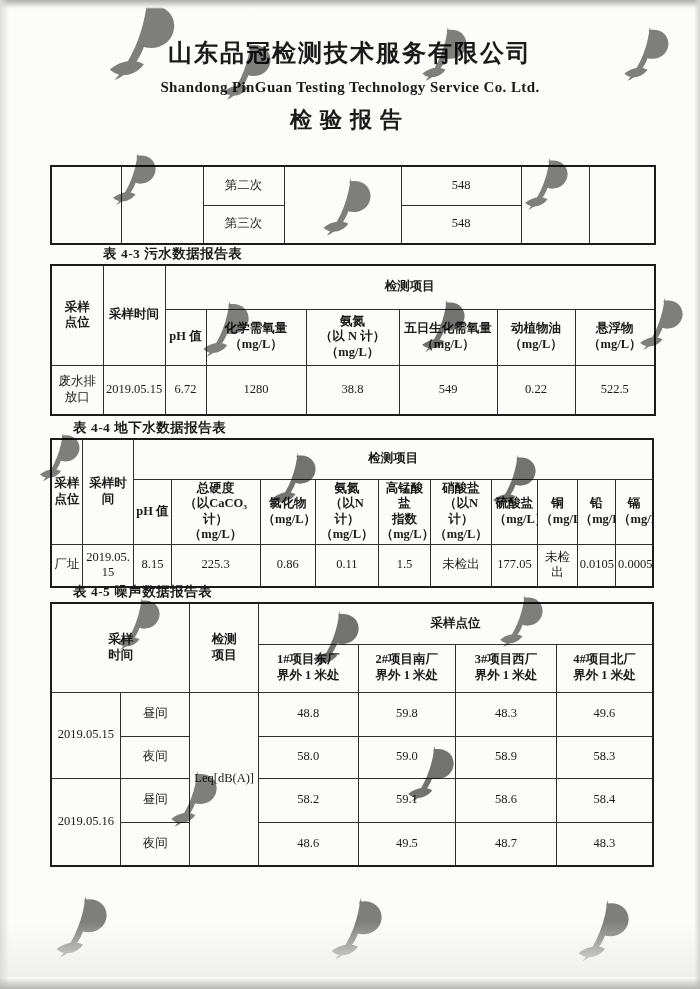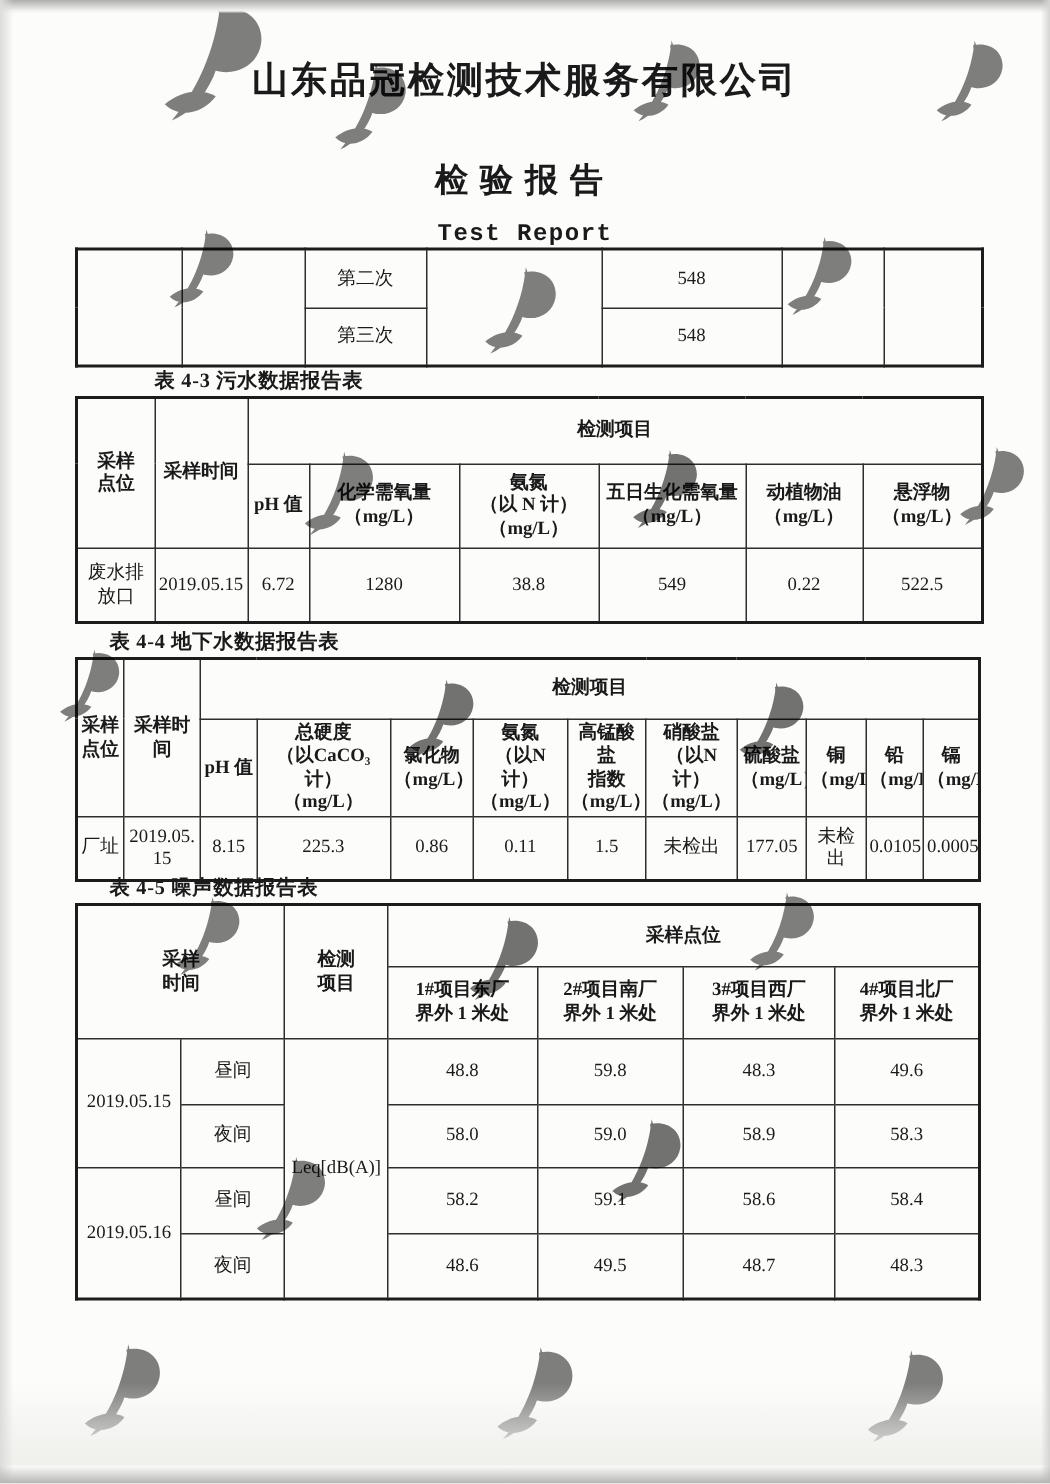--- a/index.html
+++ b/index.html
@@ -115,22 +115,22 @@
       <use href="#leafP"></use>
     </svg>
   <svg class="wm" style="left:328px; top:897px;  width:54px; height:66px;">
       <use href="#leafP"></use>
     </svg>
   <svg class="wm" style="left:575px; top:899px;  width:54px; height:66px;">
       <use href="#leafP"></use>
     </svg>
 
   <div class="txt center company-cn">山东品冠检测技术服务有限公司</div>
+  <div class="txt center company-en">Shandong PinGuan Testing Technology Service Co. Ltd.</div>
   <div class="txt center title-cn">检验报告</div>
-  <div class="txt center title-en">Test Report</div>
 
   <table class="rpt t1">
     <colgroup>
         <col style="width:70px">
         <col style="width:82px">
         <col style="width:81px">
         <col style="width:117px">
         <col style="width:120px">
         <col style="width:68px">
         <col style="width:66px">

